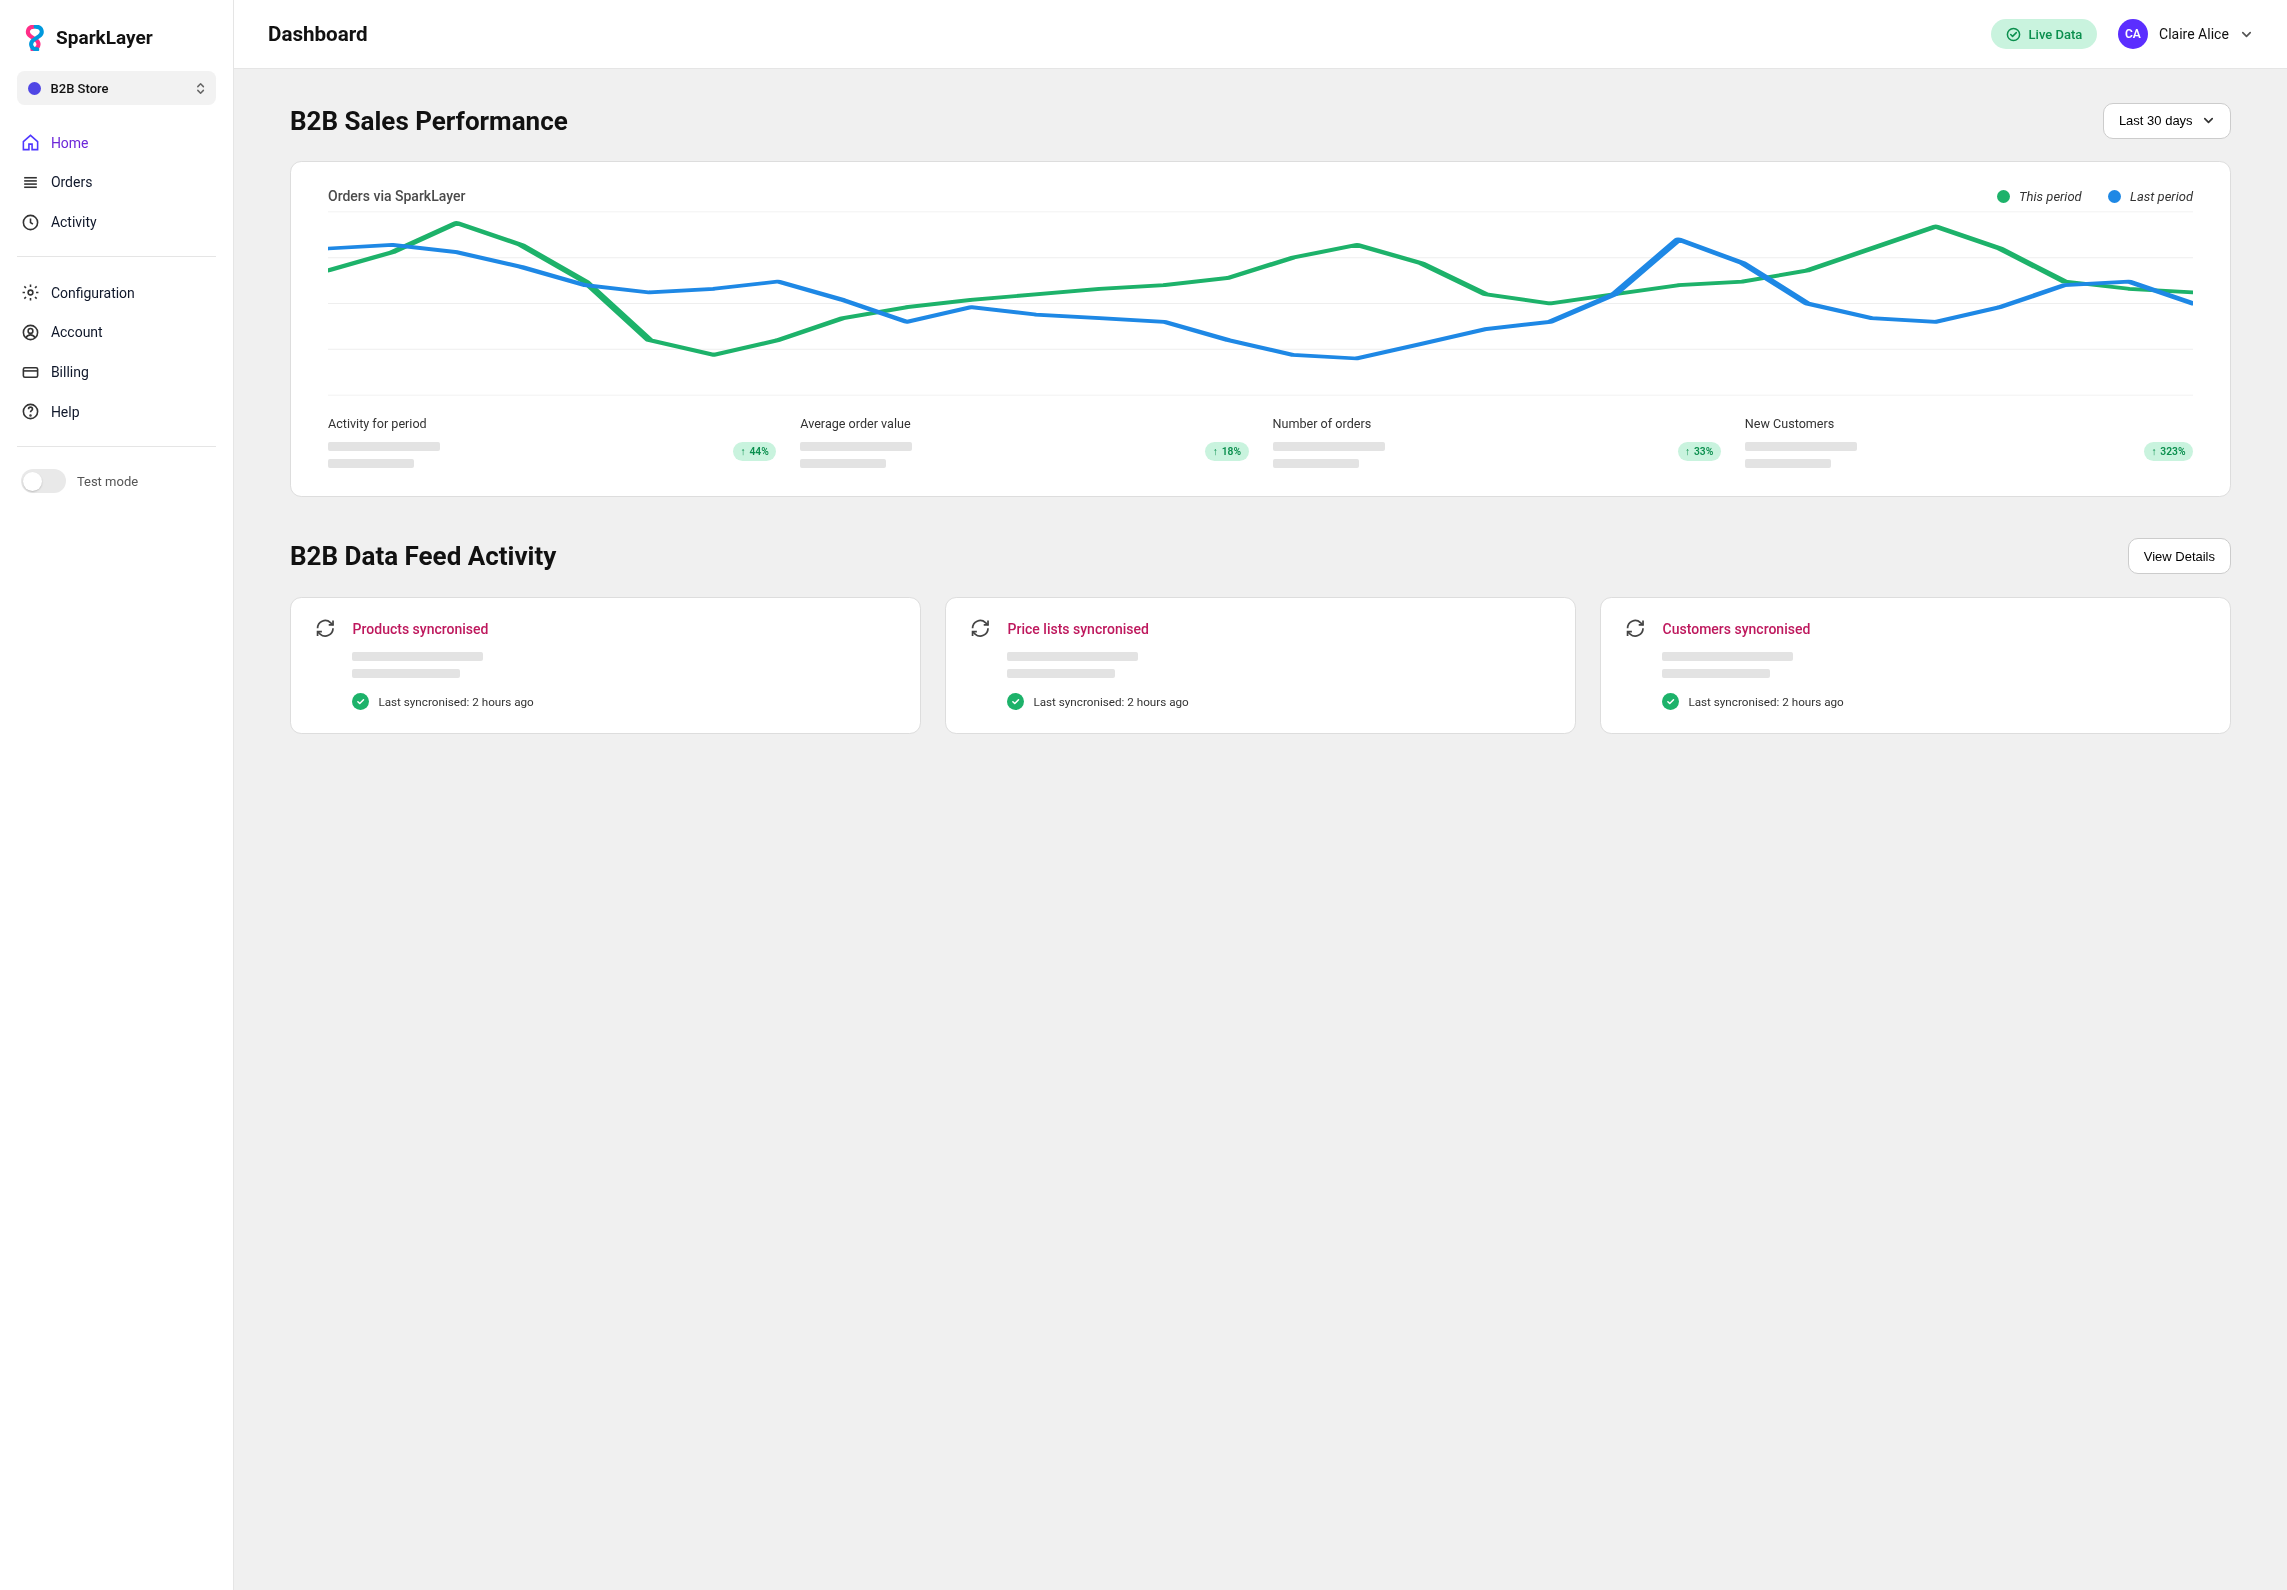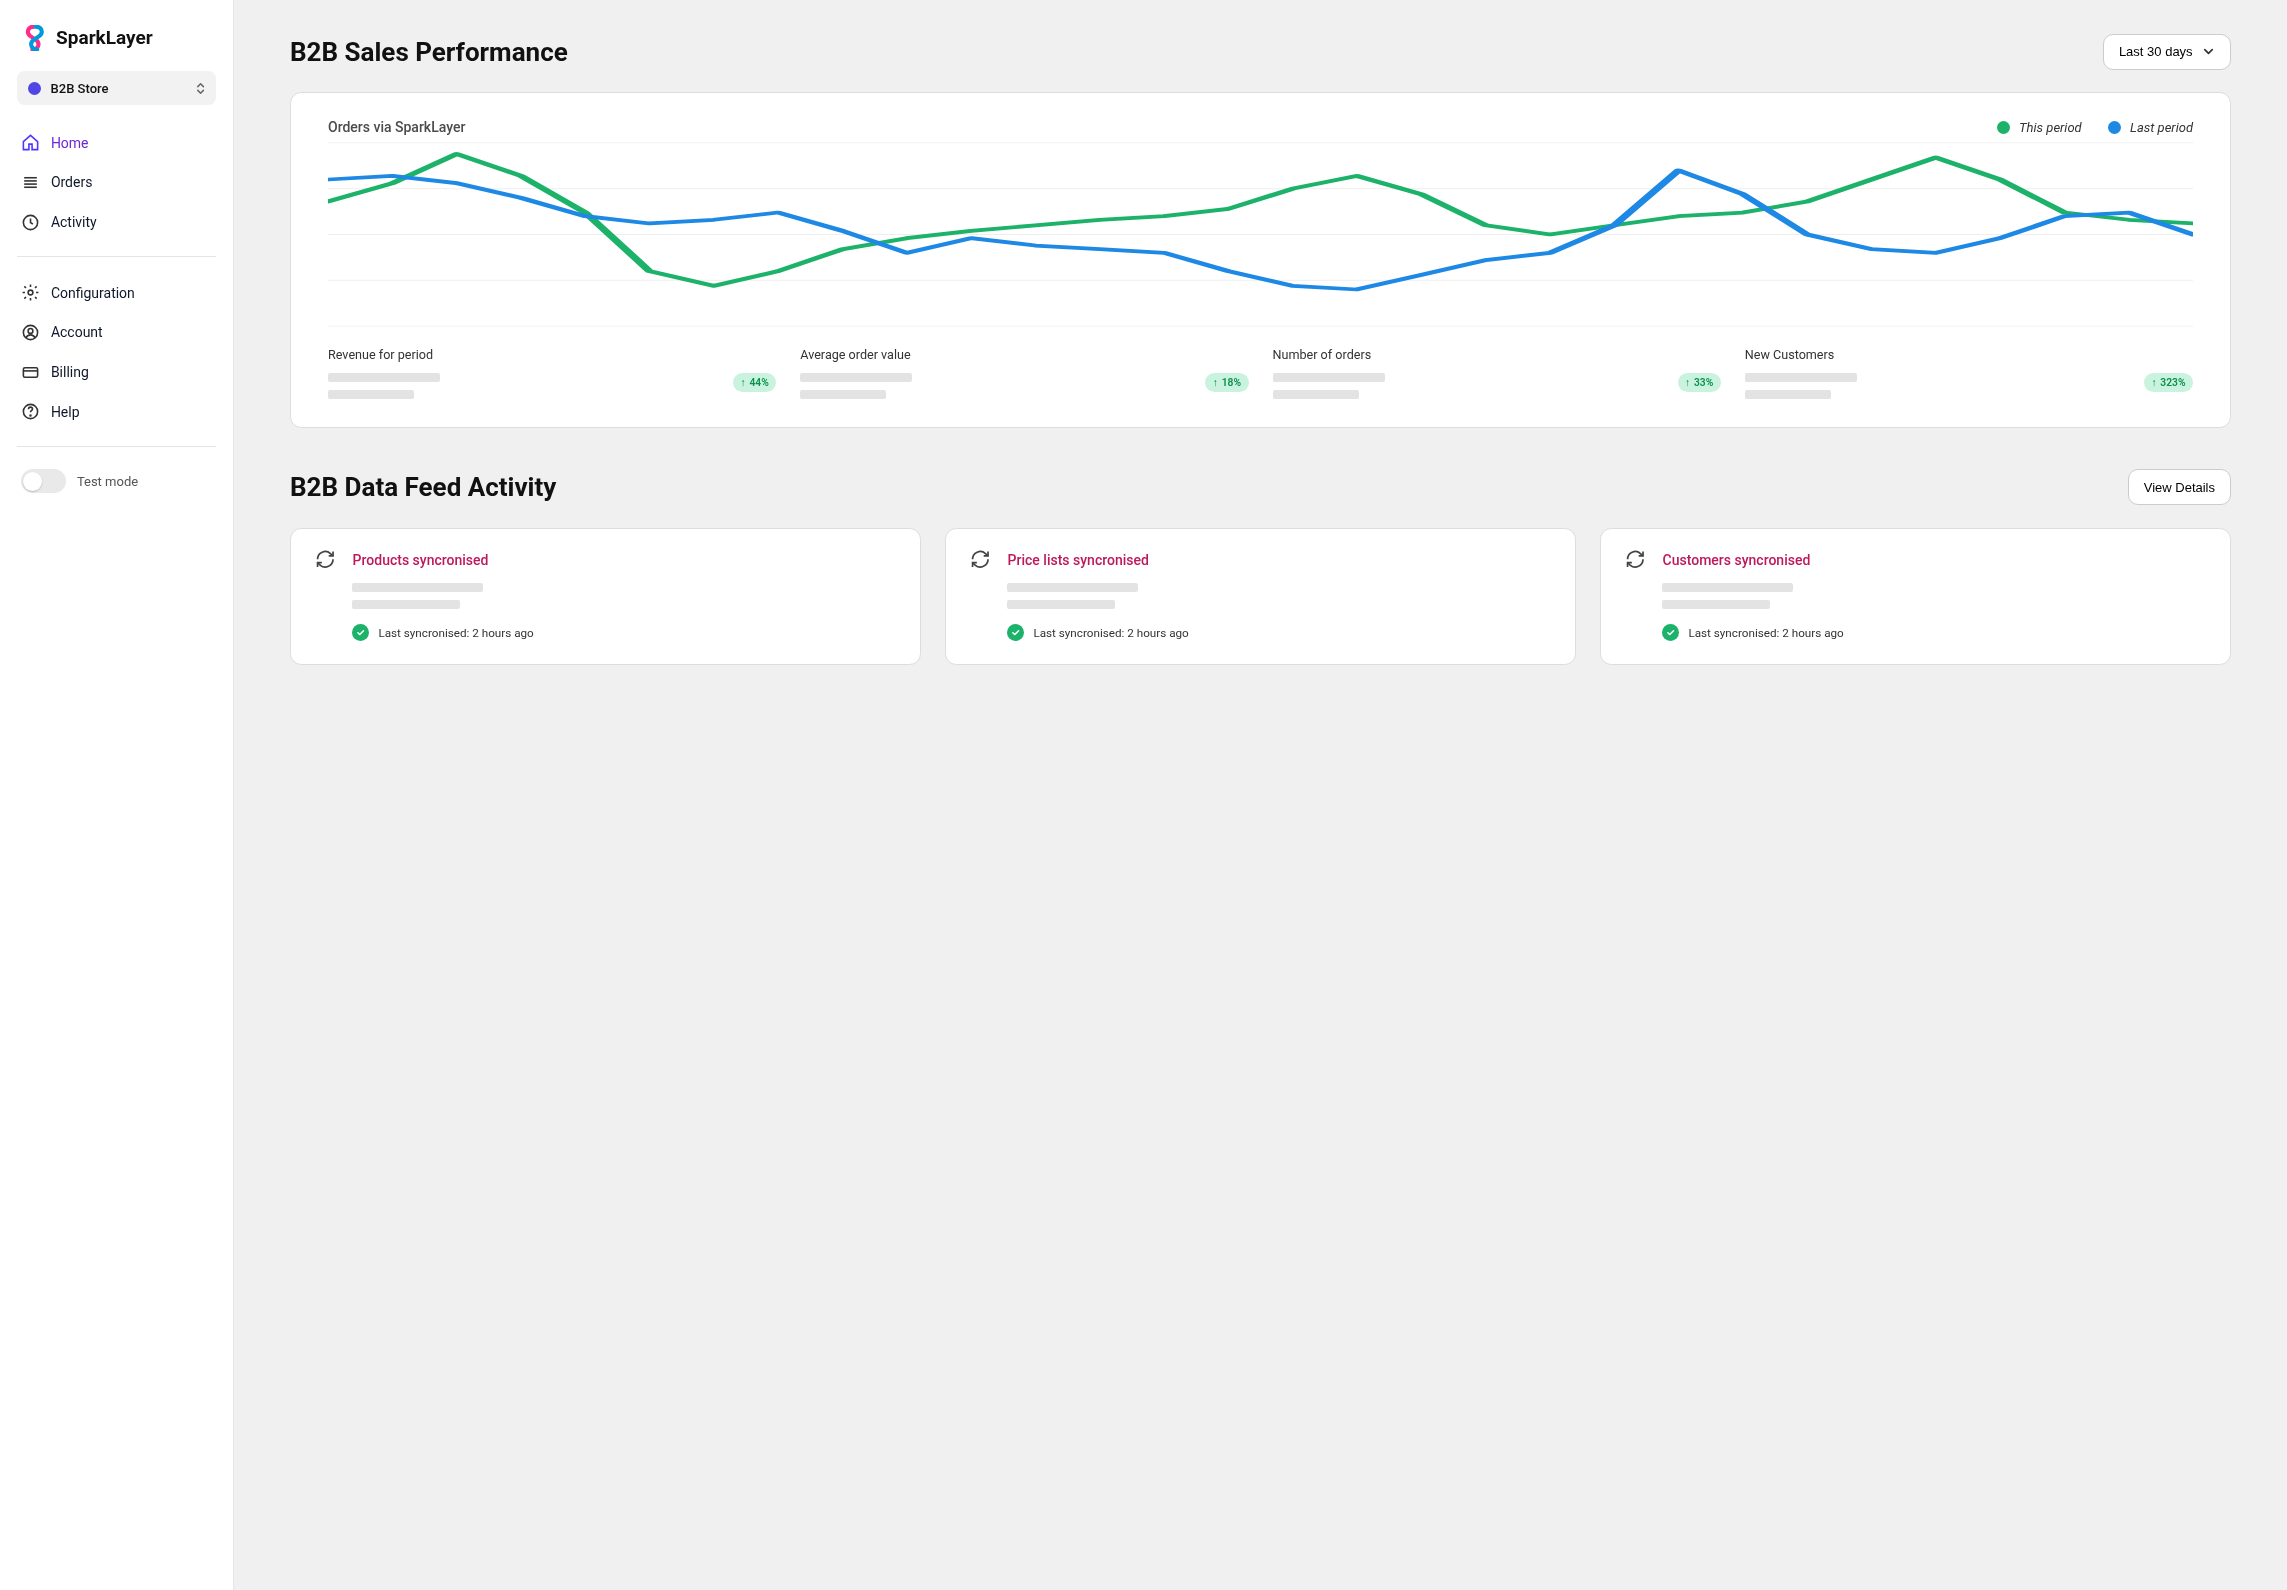--- a/index.html
+++ b/index.html
@@ -173,20 +173,39 @@
 
     <div class="testmode">
       <div class="toggle">
           <div class="toggle-knob"></div>
         </div>
       <span class="testmode-label">Test mode</span>
     </div>
   </aside>
 
   <main class="main">
+    <div class="topbar">
+      <h1 class="page-title">Dashboard</h1>
+      <div class="topbar-right">
+        <div class="live-badge">
+          <svg class="live-dot" viewBox="0 0 16 16">
+              <circle cx="8" cy="8" r="6.5" fill="none" stroke="#0b8f4e" stroke-width="1.6"></circle>
+              <path d="M5 8 L7 10 L11 6" stroke="#0b8f4e" stroke-width="1.6" fill="none" stroke-linecap="round" stroke-linejoin="round"></path>
+            </svg>
+          <span>Live Data</span>
+        </div>
+        <div class="user-wrap">
+          <div class="avatar">CA</div>
+          <span class="user-name">Claire Alice</span>
+          <svg class="chev" width="13" height="13" viewBox="0 0 14 14">
+              <path d="M3 5 L7 9 L11 5" stroke="currentColor" stroke-width="1.8" fill="none" stroke-linecap="round" stroke-linejoin="round"></path>
+            </svg>
+        </div>
+      </div>
+    </div>
 
     <div class="content">
       <div class="section-head">
         <h2 class="section-title">B2B Sales Performance</h2>
         <button class="outline-btn">
           <span>Last 30 days</span>
           <svg width="13" height="13" viewBox="0 0 14 14">
               <path d="M3 5 L7 9 L11 5" stroke="#333" stroke-width="1.8" fill="none" stroke-linecap="round" stroke-linejoin="round"></path>
             </svg>
         </button>
@@ -213,21 +232,21 @@
               <line x1="0" x2="830" y1="100" y2="100" stroke="#eee" stroke-width="1"></line>
               <line x1="0" x2="830" y1="149" y2="149" stroke="#eee" stroke-width="1"></line>
               <line x1="0" x2="830" y1="198" y2="198" stroke="#eee" stroke-width="1"></line>
               <path d="M0.0 64.7 L28.6 45.1 L57.2 13.8 L85.9 37.3 L114.5 76.5 L143.1 139.2 L171.7 154.9 L200.3 139.2 L229.0 115.7 L257.6 103.9 L286.2 96.1 L314.8 90.2 L343.4 84.3 L372.1 80.4 L400.7 72.6 L429.3 51.0 L457.9 37.3 L486.6 56.9 L515.2 90.2 L543.8 100.0 L572.4 90.2 L601.0 80.4 L629.7 76.5 L658.3 64.7 L686.9 41.2 L715.5 17.7 L744.1 41.2 L772.8 76.5 L801.4 84.3 L830.0 88.2 " fill="none" stroke="#1db26a" stroke-width="4" stroke-linecap="round" stroke-linejoin="round"></path>
               <path d="M0.0 41.2 L28.6 37.3 L57.2 45.1 L85.9 60.8 L114.5 80.4 L143.1 88.2 L171.7 84.3 L200.3 76.5 L229.0 96.1 L257.6 119.6 L286.2 103.9 L314.8 111.8 L343.4 115.7 L372.1 119.6 L400.7 139.2 L429.3 154.9 L457.9 158.8 L486.6 143.1 L515.2 127.4 L543.8 119.6 L572.4 90.2 L601.0 31.4 L629.7 56.9 L658.3 100.0 L686.9 115.7 L715.5 119.6 L744.1 103.9 L772.8 80.4 L801.4 76.5 L830.0 100.0 " fill="none" stroke="#1e88e5" stroke-width="4" stroke-linecap="round" stroke-linejoin="round"></path>
             </svg>
         </div>
 
         <div class="stats-row">
           <div class="stat">
-            <div class="stat-label">Revenue for period</div>
+            <div class="stat-label">Activity for period</div>
             <div class="stat-body">
               <div class="skels">
                   <div class="skel w1"></div>
                   <div class="skel w2"></div>
                 </div>
               <div class="delta">
                   <span>↑</span>
                   <span>44%</span>
                 </div>
             </div>

